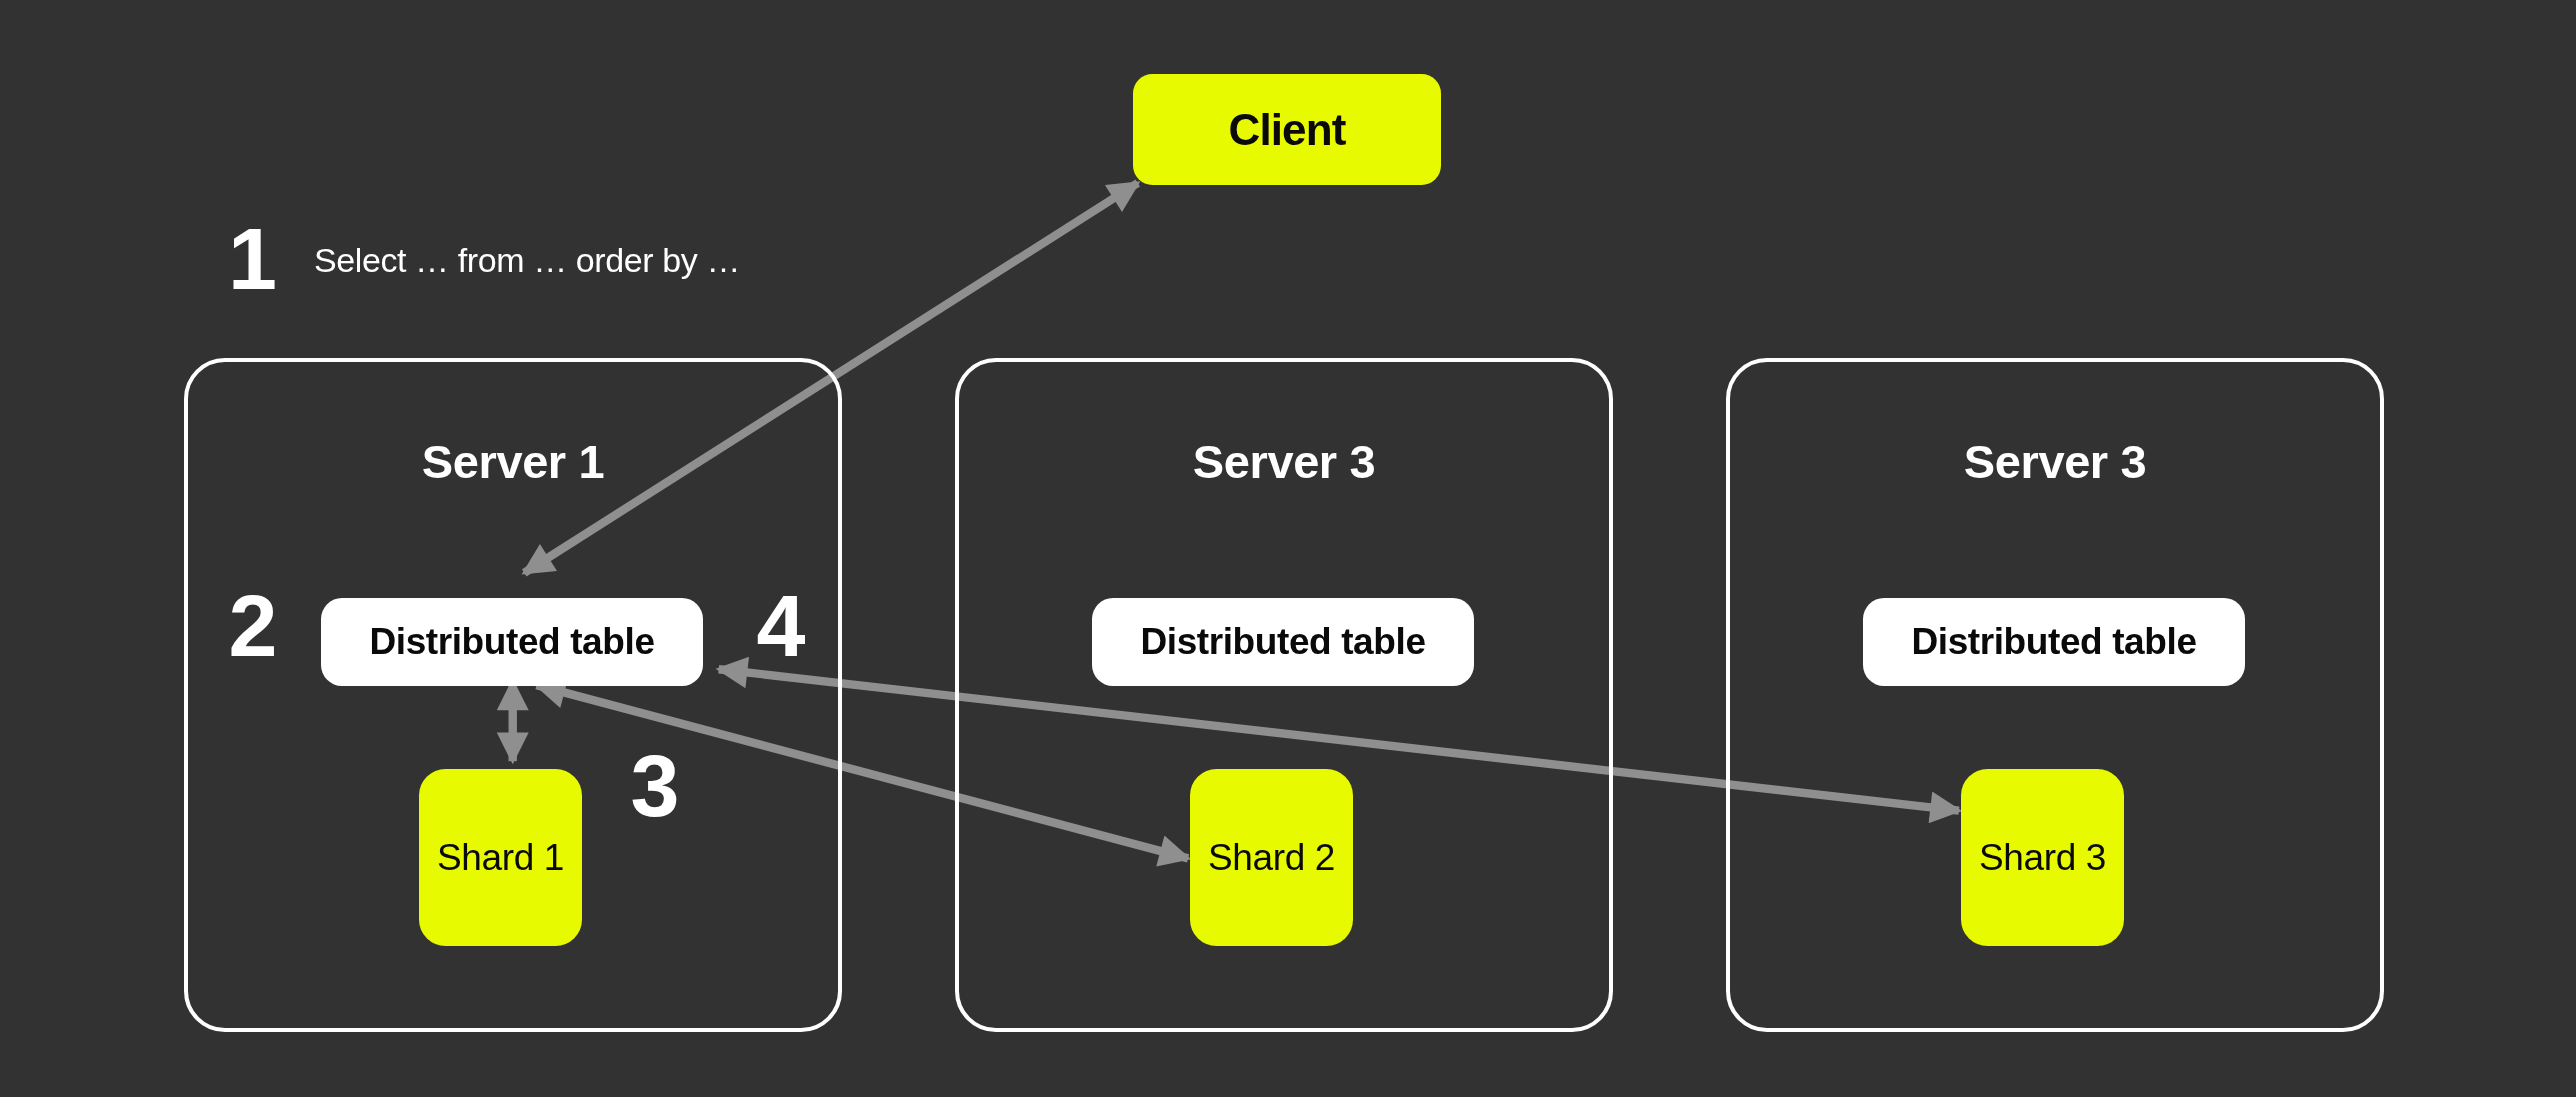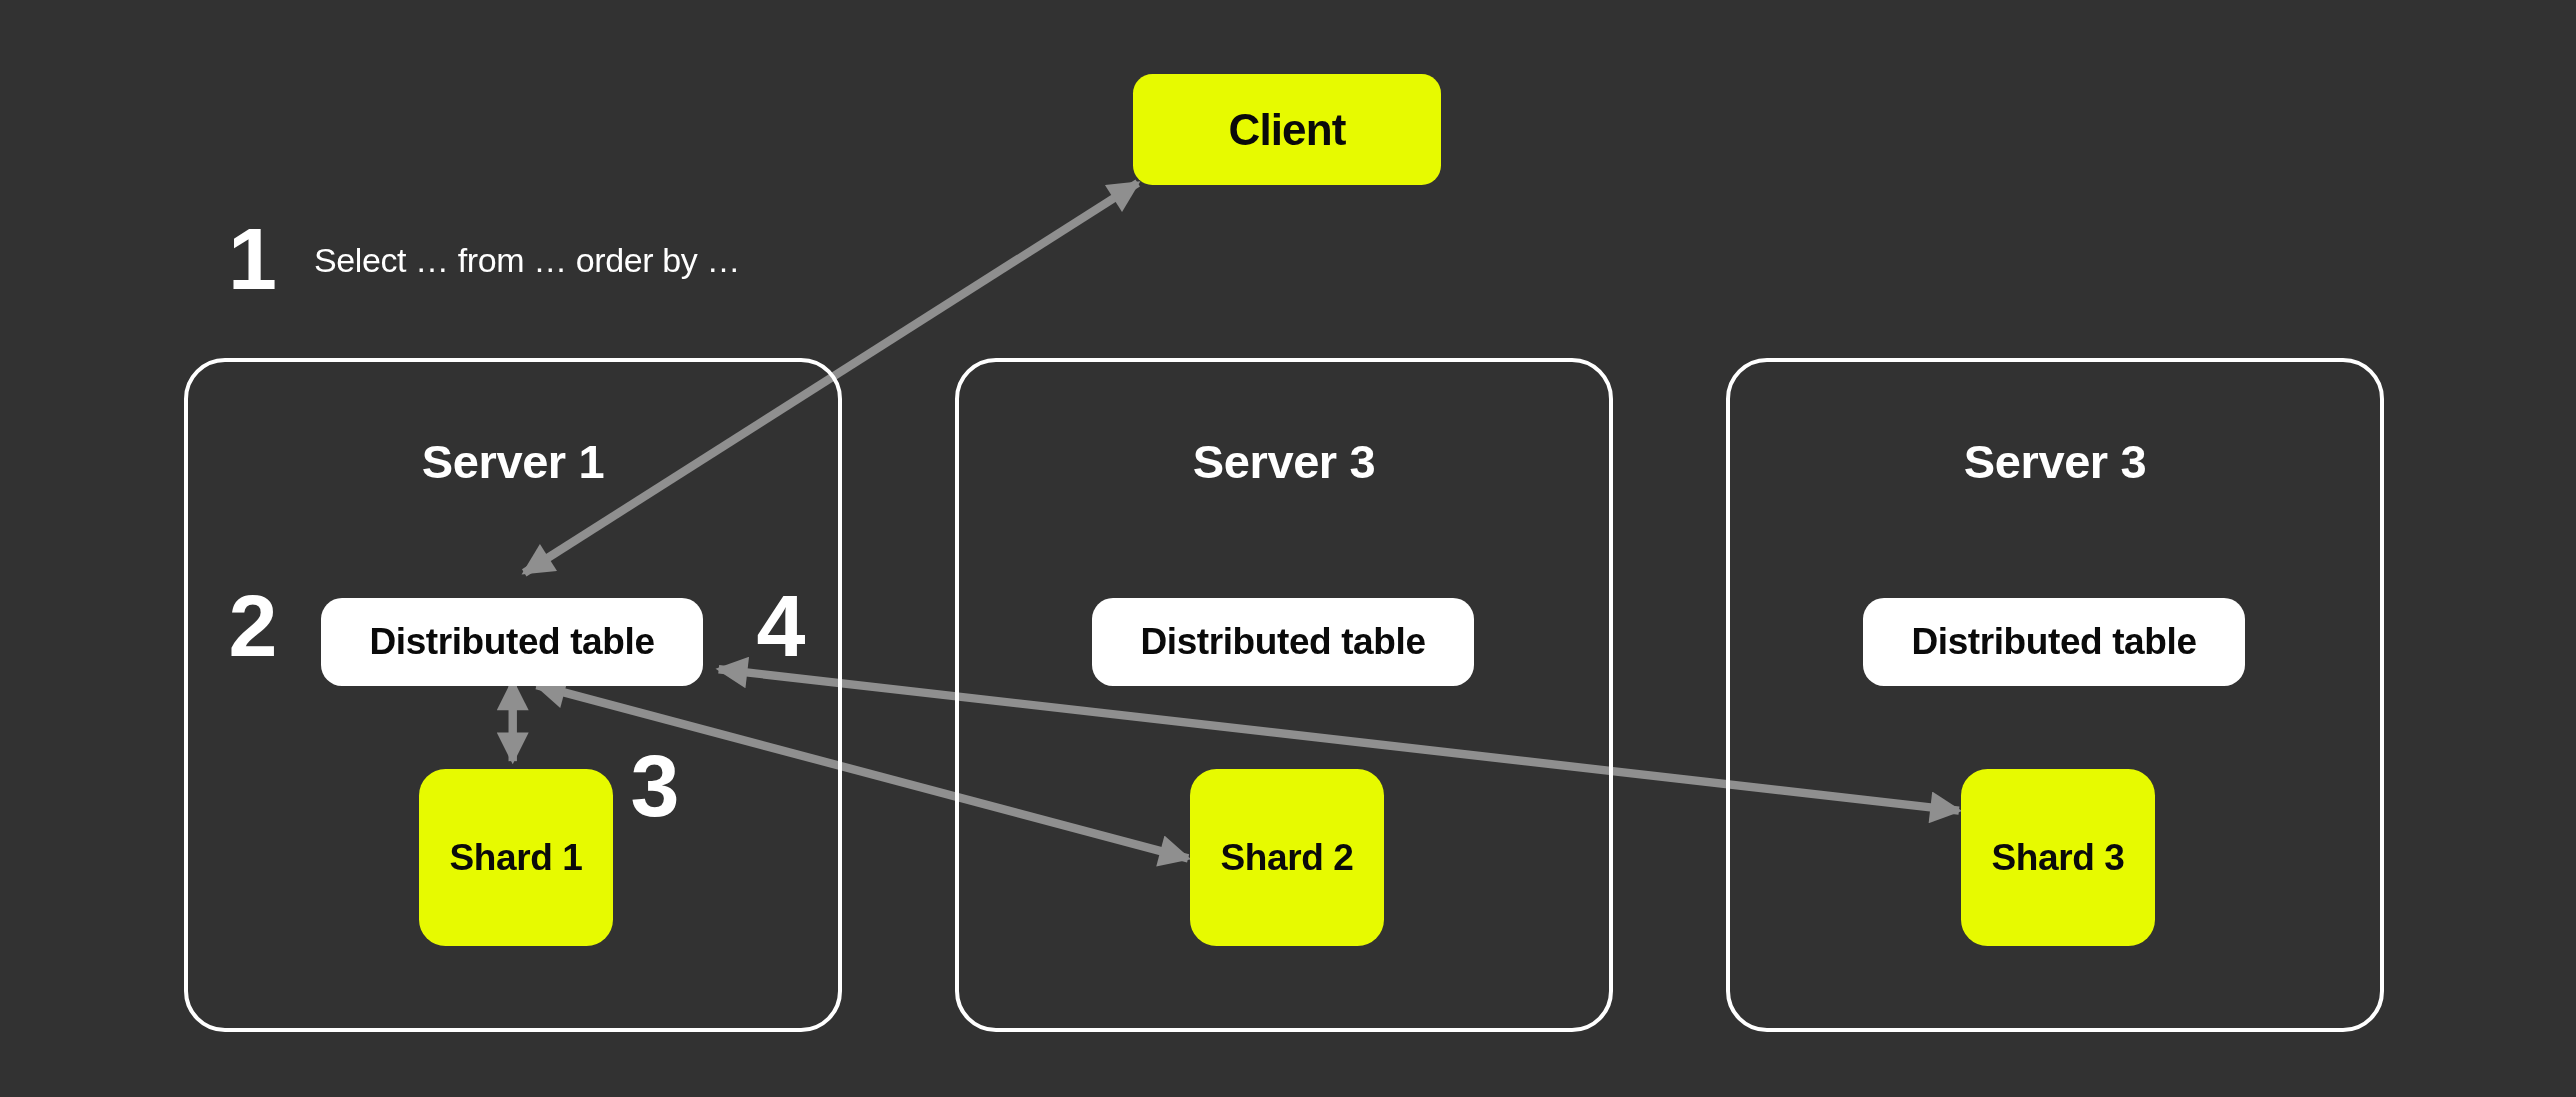--- a/index.html
+++ b/index.html
@@ -41,24 +41,24 @@
     position:absolute;left:0;top:72px;width:100%;text-align:center;
     font-size:47px;font-weight:600;color:var(--white);letter-spacing:-0.4px;
   }
   .dtable{
     position:absolute;left:133px;top:223px;width:382px;height:88px;
     background:var(--white);border-radius:21px;
     display:flex;align-items:center;justify-content:center;
     font-size:37px;font-weight:700;color:var(--ink);letter-spacing:-0.4px;margin-top:13px;
   }
   .shard{
-    position:absolute;left:231px;top:407px;width:194px;height:177px;
+    position:absolute;left:231px;top:407px;width:163px;height:177px;
     background:var(--yellow);border-radius:26.5px;
     display:flex;align-items:center;justify-content:center;
-    font-size:37px;font-weight:700;color:var(--ink);letter-spacing:-0.4px;
+    font-size:37px;font-weight:400;color:var(--ink);letter-spacing:-0.4px;
   }
 
   .stepnum{
     position:absolute;width:88px;height:88px;line-height:88px;text-align:center;
     font-size:88px;font-weight:700;color:var(--white);
   }
   .stepnum.n2{left:209px;top:582px;}
   .stepnum.n4{left:737px;top:582px;}
   .stepnum.n3{left:611px;top:742px;}
 </style>

